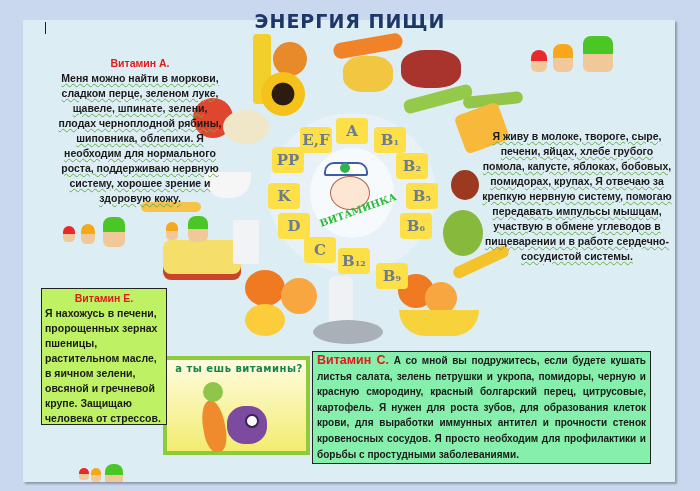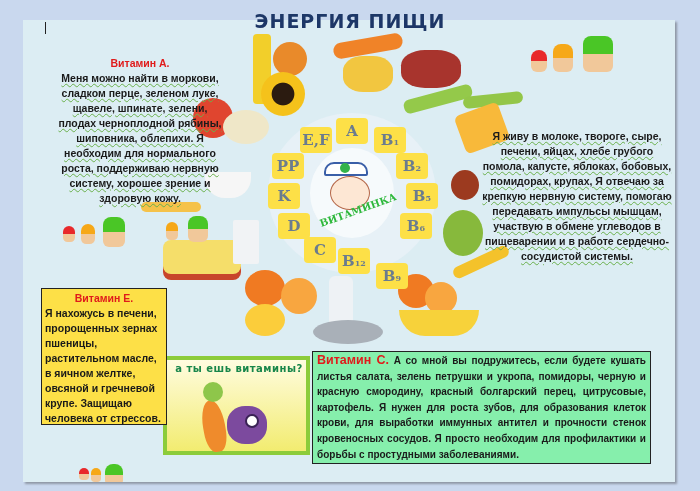--- a/index.html
+++ b/index.html
@@ -41,21 +41,21 @@
       text-align: center;
       z-index: 4;
       margin-top: 22px;
     }
     .vit-title { color: #e01b1b; display: block; }
     .squiggle { text-decoration: underline wavy #6ab04c; text-decoration-thickness: 1px; }
     .vit-a { left: 55px; top: 34px; width: 170px; }
     .vit-b { left: 482px; top: 107px; width: 190px; }
     .box-e {
       position: absolute; left: 41px; top: 288px; width: 126px; height: 137px;
-      border: 1.5px solid #222; background: #fde047;
+      border: 1.5px solid #222; background: #bef264;
       font-family: "Liberation Sans", sans-serif; font-weight: bold;
       font-size: 10.5px; line-height: 15px; color: #1a1a1a; padding: 2px 3px;
       z-index: 4;
     }
     .box-e .vit-title { text-align: center; }
     .box-c {
       position: absolute; left: 312px; top: 351px; width: 339px; height: 113px;
       border: 1.5px solid #222; background: #86efac;
       font-family: "Liberation Sans", sans-serif; font-weight: bold;
       font-size: 10px; line-height: 15.6px; color: #1a1a1a;
@@ -151,42 +151,42 @@
   <div class="seg" style="left:78px;top:5px;">A</div>
   <div class="seg" style="left:116px;top:14px;">B<sub>1</sub></div>
   <div class="seg" style="left:138px;top:40px;">B<sub>2</sub></div>
   <div class="seg" style="left:148px;top:70px;">B<sub>5</sub></div>
   <div class="seg" style="left:142px;top:100px;">B<sub>6</sub></div>
   <div class="seg" style="left:118px;top:126px;margin-top:24px;">B<sub>9</sub></div>
   <div class="seg" style="left:80px;top:135px;">B<sub>12</sub></div>
   <div class="seg" style="left:46px;top:124px;">C</div>
   <div class="seg" style="left:20px;top:100px;">D</div>
   <div class="seg" style="left:10px;top:70px;">K</div>
-  <div class="seg" style="left:14px;top:40px;">PP</div>
+  <div class="seg" style="left:14px;top:34px;">PP</div>
   <div class="seg" style="left:42px;top:14px;">E,F</div>
   <div class="center-logo">
     <div style="position:absolute;left:14px;top:14px;width:44px;height:14px;border:2px solid #3a5fa8;border-radius:10px 10px 2px 2px;background:#fff;"></div>
     <div style="position:absolute;left:30px;top:15px;width:10px;height:10px;background:#33b34a;border-radius:50%;"></div>
     <div style="position:absolute;left:20px;top:28px;width:40px;height:34px;border-radius:50%;background:#fde7d4;border:1px solid #b5684a;"></div>
     <div class="logo-text">ВИТАМИНКА</div>
   </div>
 </div>
 
 <div class="text-block vit-a">
   <span class="vit-title">Витамин А.</span>
   <span class="squiggle">Меня можно найти в моркови, сладком перце, зеленом луке, щавеле, шпинате, зелени, плодах черноплодной рябины, шиповника, облепихи. Я необходим для нормального роста, поддерживаю нервную систему, хорошее зрение и здоровую кожу.</span>
 </div>
 
 <div class="text-block vit-b">
   <span class="squiggle">Я живу в молоке, твороге, сыре, печени, яйцах, хлебе грубого помола, капусте, яблоках, бобовых, помидорах, крупах, Я отвечаю за крепкую нервную систему, помогаю передавать импульсы мышцам, участвую в обмене углеводов в пищеварении и в работе сердечно-сосудистой системы.</span>
 </div>
 
 <div class="box-e">
   <span class="vit-title">Витамин Е.</span>
-  <span>Я нахожусь в печени, пророщенных зернах пшеницы, растительном масле, в яичном желтке, овсяной и гречневой крупе. Защищаю человека от стрессов.</span>
+  <span>Я нахожусь в печени, пророщенных зернах пшеницы, растительном масле, в яичном зелени, овсяной и гречневой крупе. Защищаю человека от стрессов.</span>
 </div>
 
 <div class="promo">
   <div class="promo-text">а ты ешь витамины?</div>
   <div style="position:absolute;left:36px;top:40px;width:22px;height:52px;border-radius:50% 50% 40% 40%;background:#ef8b2c;transform:rotate(-10deg);"></div>
   <div style="position:absolute;left:36px;top:22px;width:20px;height:20px;border-radius:50%;background:#8ec64a;"></div>
   <div style="position:absolute;left:60px;top:46px;width:40px;height:38px;border-radius:45%;background:#7c4a9e;"></div>
   <div style="position:absolute;left:78px;top:54px;width:14px;height:14px;border-radius:50%;background:#fff;border:2px solid #3a2255;"></div>
 </div>
 

